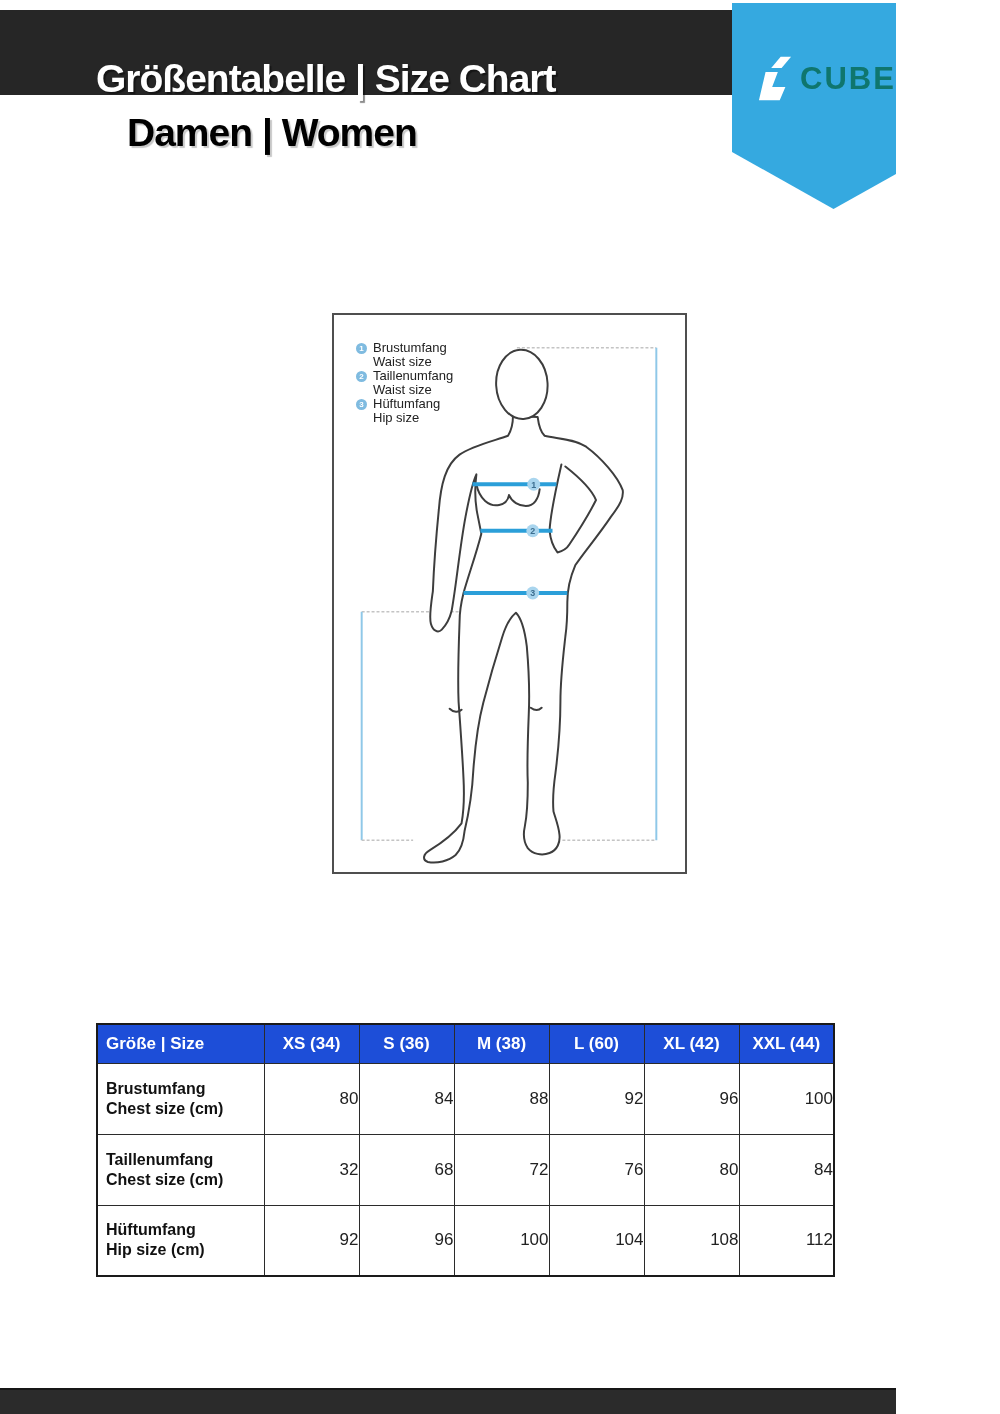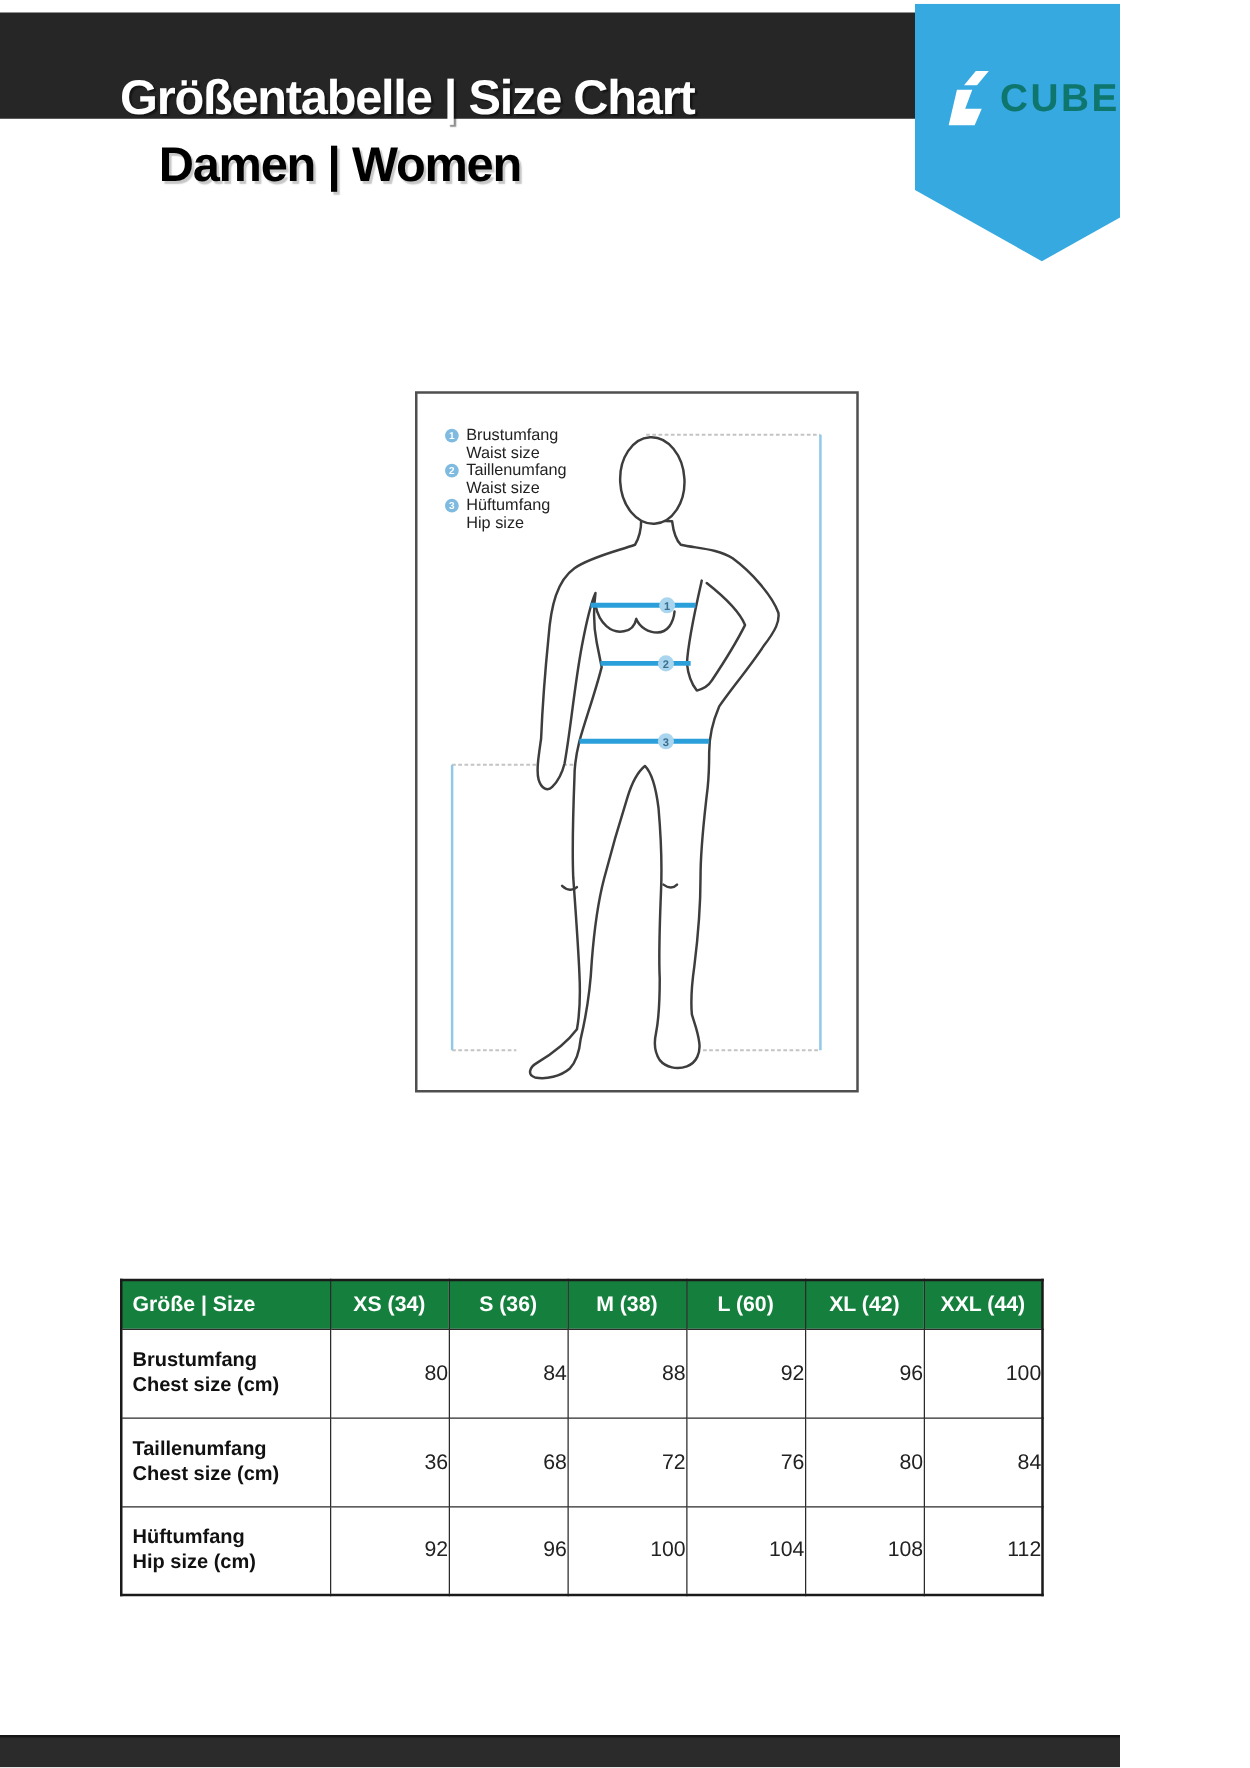--- a/index.html
+++ b/index.html
@@ -45,21 +45,21 @@
   
   .size-table{
     position:absolute;left:96px;top:1023px;width:737px;border-collapse:collapse;
     table-layout:fixed;
   }
   .size-table th,.size-table td{
     border:1.5px solid #2b2b2b;box-sizing:border-box;padding:0;
   }
   .size-table{border:2px solid #1a1a1a;}
   .size-table thead th{
-    background:#15803d;color:#ffffff;font-size:17px;font-weight:700;height:39px;
+    background:#1d4ed8;color:#ffffff;font-size:17px;font-weight:700;height:39px;
     text-align:center;vertical-align:middle;
   }
   .size-table thead th.corner{text-align:left;padding-left:8px;}
   .size-table td{height:71px;text-align:right;vertical-align:middle;
     font-size:17px;color:#222222;}
   .size-table td.rowlabel{
     text-align:left;padding-left:8px;font-size:16px;font-weight:700;color:#111111;
     line-height:20px;
   }
   
@@ -232,21 +232,21 @@
         <td>88</td>
         <td>92</td>
         <td>96</td>
         <td>100</td>
       </tr>
       <tr>
         <td class="rowlabel">
           <div>Taillenumfang</div>
           <div>Chest size (cm)</div>
         </td>
-        <td>36</td>
+        <td>32</td>
         <td>68</td>
         <td>72</td>
         <td>76</td>
         <td>80</td>
         <td>84</td>
       </tr>
       <tr>
         <td class="rowlabel">
           <div>Hüftumfang</div>
           <div>Hip size (cm)</div>

